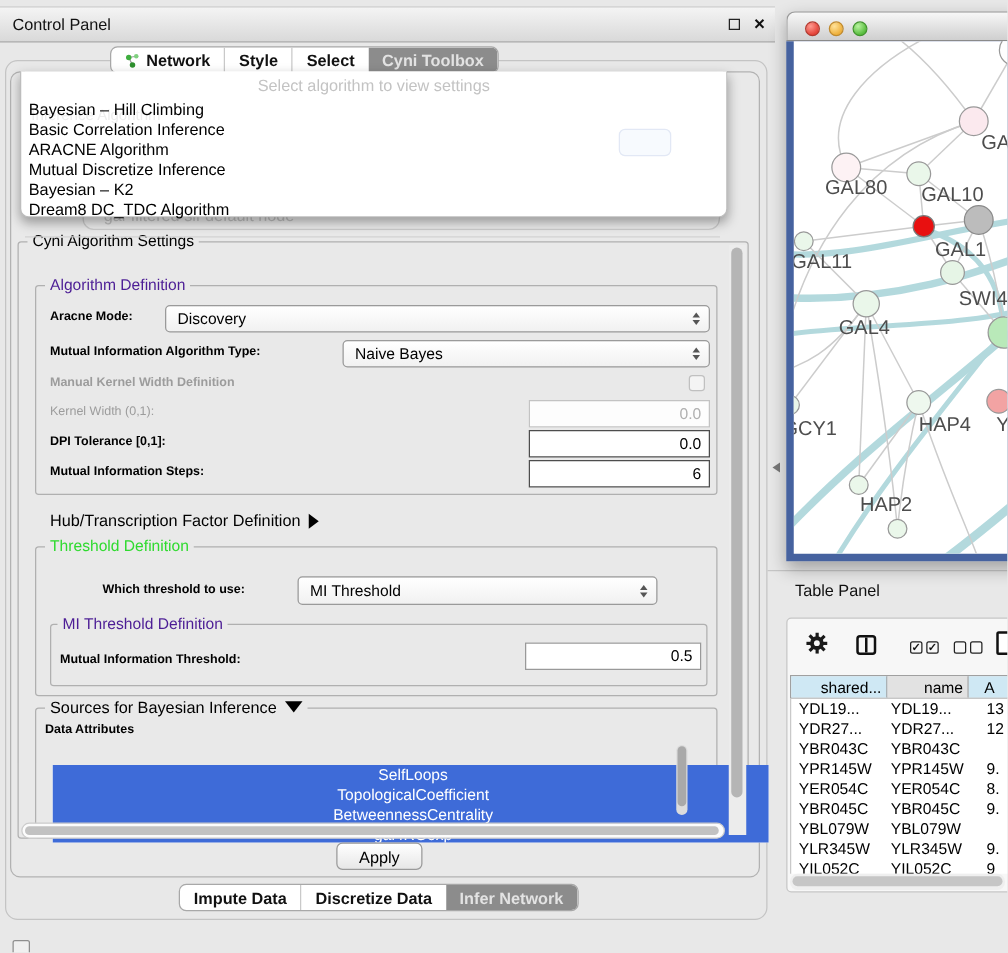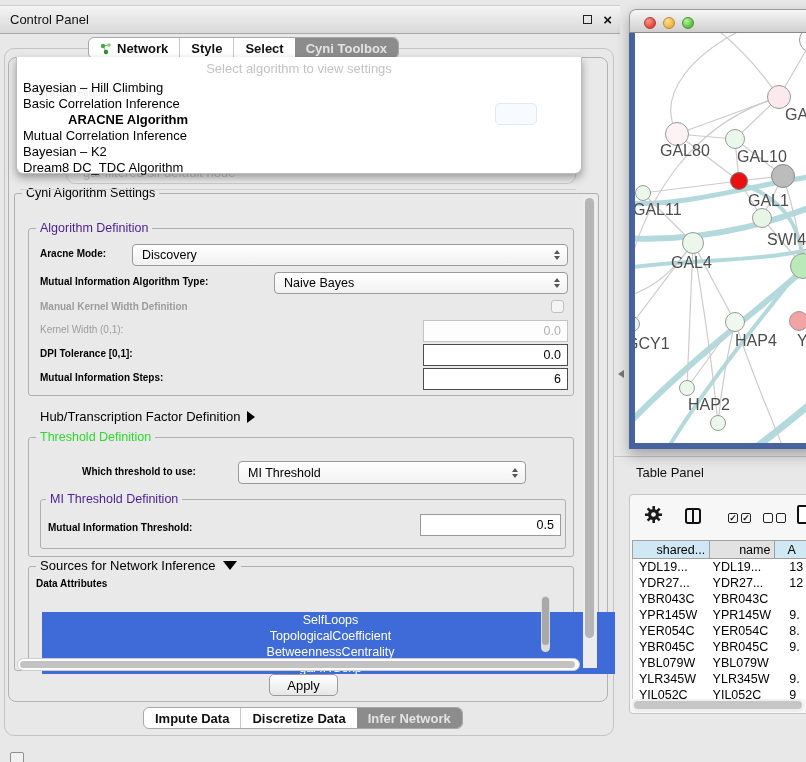--- a/index.html
+++ b/index.html
@@ -27,21 +27,21 @@
   .tab .nicon{margin-right:5px;display:inline-flex;}
 
   
   .ghost-combo{position:absolute;left:66px;top:150px;width:510px;height:34px;border:1px solid #cccccc;border-radius:9px;background:#ededed;z-index:40;}
   .ghost-combo span{position:absolute;left:16px;top:14px;font-size:13px;color:#c2c2c2;}
   .hidden-group-line{position:absolute;left:20px;top:189px;width:556px;height:1px;background:#d2d2d2;z-index:39;}
   .dropdown{position:absolute;left:16px;top:57px;width:566px;height:117px;background:#fff;border:1px solid #bdbdbd;border-top:none;
     border-radius:0 0 7px 7px;box-shadow:0 4px 9px rgba(0,0,0,.35);z-index:50;}
   .dd-hint{position:absolute;left:0;top:4px;width:100%;text-align:center;font-size:13px;color:#c3c3c3;}
   .dd-item{position:absolute;left:6px;font-size:13px;color:#000;white-space:nowrap;}
-  .dd-item.bold{font-weight:bold;margin-left:45px;}
+  .dd-item.bold{font-weight:normal;}
   .dd-ghost-title{position:absolute;left:8px;top:28px;font-size:12px;color:#ededed;}
   .dd-ghost-spin{position:absolute;right:44px;top:46px;width:42px;height:22px;border:1px solid #e2e8f5;border-radius:5px;background:#f7fafe;}
 
   
   .grp{position:absolute;border:1px solid #b0b0b0;border-radius:3px;}
   .grp-label{position:absolute;font-size:12.5px;background:#e9e9e9;padding:0 4px;white-space:nowrap;z-index:5;}
   .blue{color:#4c1d95;}
   .green{color:#2eda2e;}
   .lbl{position:absolute;font-size:10px;font-weight:bold;color:#000;white-space:nowrap;}
   .lbl.dis{color:#9c9c9c;}
@@ -159,21 +159,21 @@
   </div>
   <div class="hidden-group-line"></div>
 
   <div class="dropdown">
     <div class="dd-ghost-title">Inference Algorithm</div>
     <div class="dd-ghost-spin"></div>
     <div class="dd-hint">Select algorithm to view settings</div>
     <div class="dd-item" style="top:23px;">Bayesian – Hill Climbing</div>
     <div class="dd-item" style="top:39px;">Basic Correlation Inference</div>
     <div class="dd-item bold" style="top:55px;">ARACNE Algorithm</div>
-    <div class="dd-item" style="top:71px;">Mutual Correlation Inference</div>
+    <div class="dd-item" style="top:71px;">Mutual Discretize Inference</div>
     <div class="dd-item" style="top:87px;">Bayesian – K2</div>
     <div class="dd-item" style="top:103px;">Dream8 DC_TDC Algorithm</div>
   </div>
 
   <div class="grp" style="left:14px;top:193px;width:585px;height:478px;"></div>
   <span class="grp-label" style="left:22px;top:186px;">Cyni Algorithm Settings</span>
   <div class="main-vscroll">
       <div class="thumb"></div>
     </div>
 
@@ -235,21 +235,21 @@
 
   <div class="grp" style="left:40px;top:499px;width:526px;height:50px;"></div>
   <span class="grp-label blue" style="left:46px;top:492px;">MI Threshold Definition</span>
   <span class="lbl" style="left:48px;top:522px;">Mutual Information Threshold:</span>
   <div class="field mid" style="left:420px;top:514px;width:141px;height:22px;">
     <span>0.5</span>
   </div>
 
   <div class="grp" style="left:28px;top:566px;width:546px;height:105px;"></div>
   <div class="sect-lbl" style="left:36px;top:558px;background:#e9e9e9;padding:0 4px;z-index:5;">
-    <span>Sources for Network Inference</span>
+    <span>Sources for Bayesian Inference</span>
     <span class="tri-down"></span>
   </div>
   <span class="lbl" style="left:36px;top:578px;z-index:5;">Data Attributes</span>
 
   <div class="attr-list">
     <div class="attr-item">SelfLoops</div>
     <div class="attr-item">TopologicalCoefficient</div>
     <div class="attr-item">BetweennessCentrality</div>
     <div class="attr-item">gal4RGexp</div>
   </div>

